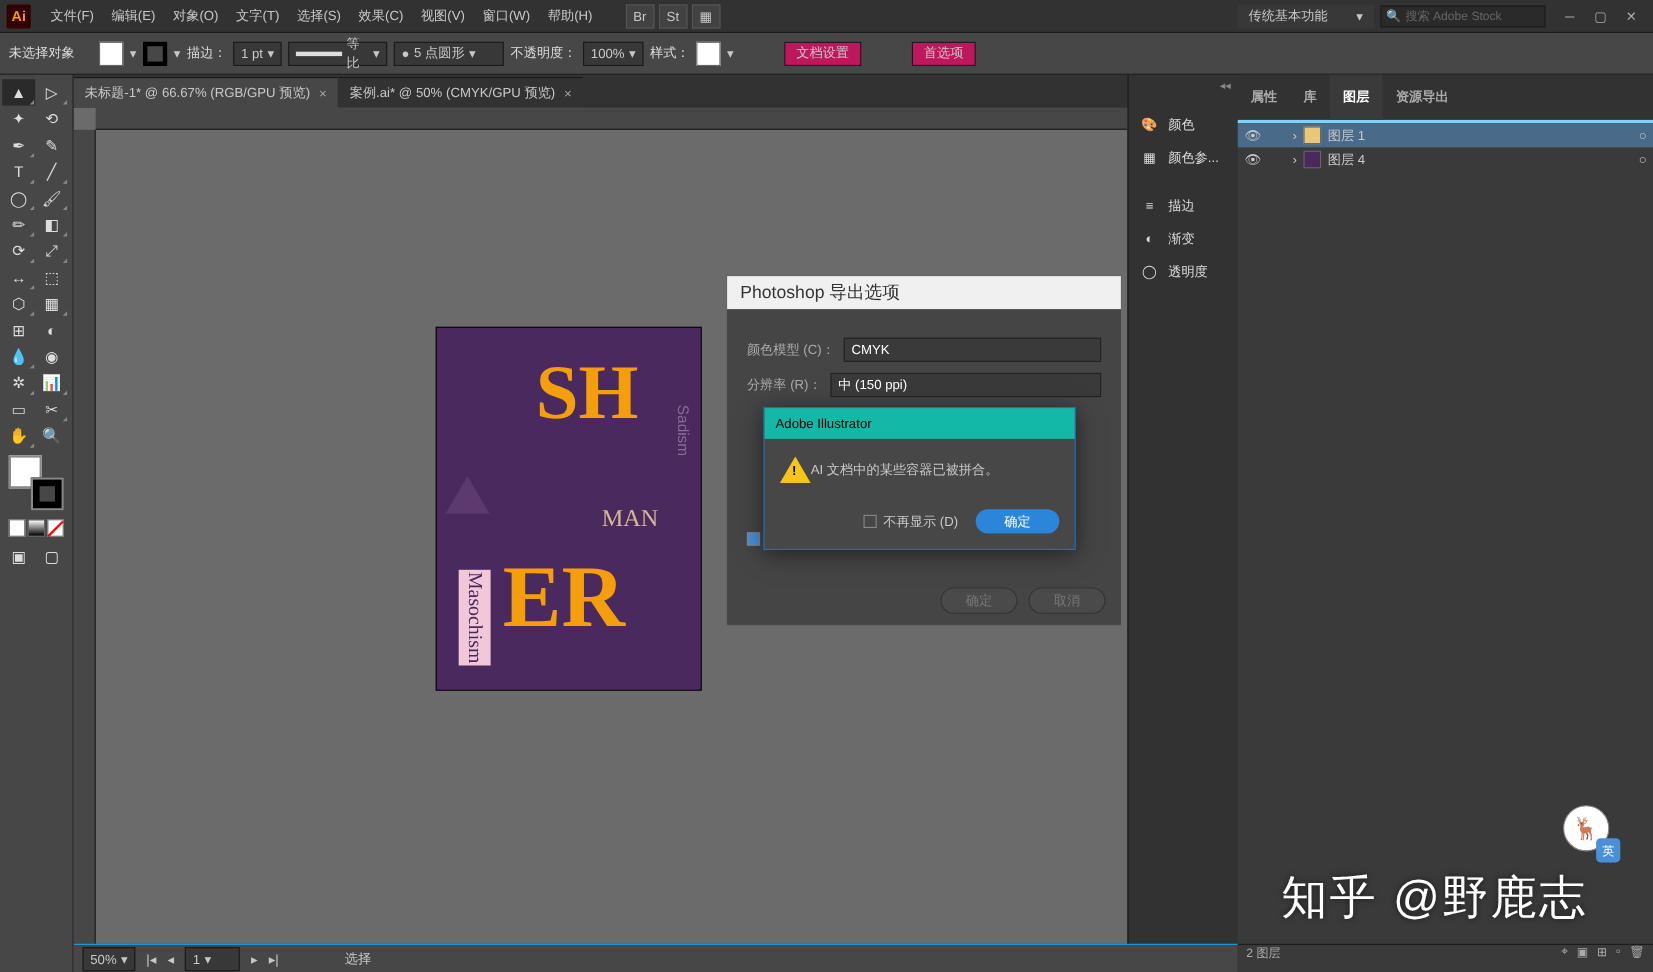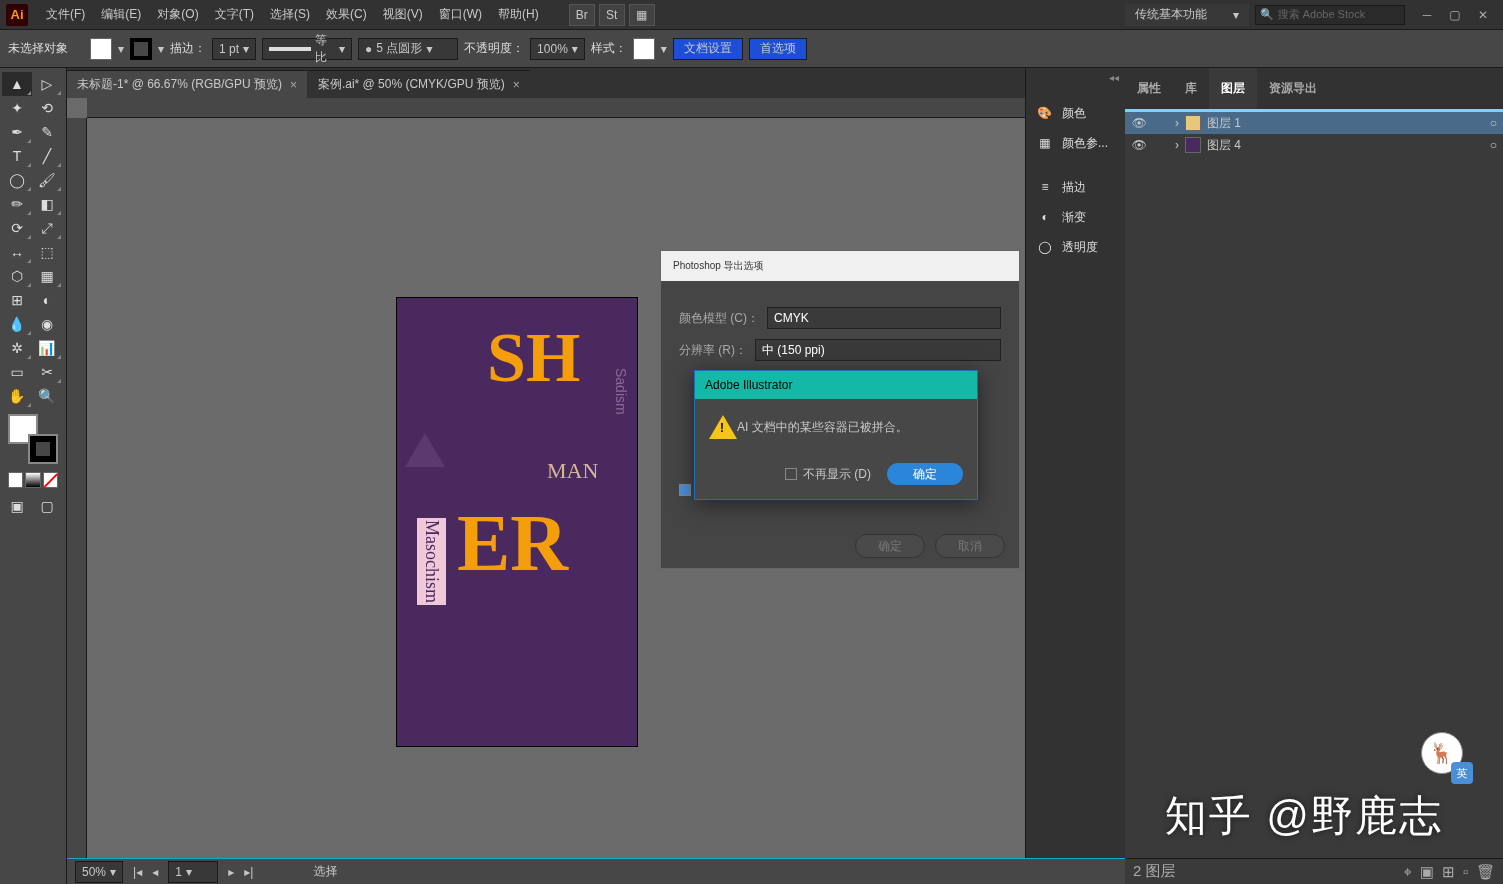--- a/index.html
+++ b/index.html
@@ -10,21 +10,21 @@
 .menubar .spacer { flex:1; }
 .menubar .icon-btn { width:26px; height:22px; display:flex; align-items:center; justify-content:center; margin:0 2px; background:#424242; border:1px solid #555; }
 .workspace-sel { padding:0 10px; height:22px; display:flex; align-items:center; background:#383838; margin-right:6px;gap:20px; }
 .win-controls { display:flex; margin-left:8px; }
 .win-btn { width:28px; height:22px; display:flex; align-items:center; justify-content:center; color:#aaa; }
 .search-stock { width:150px; height:20px; background:#2a2a2a; border:1px solid #1a1a1a; display:flex; align-items:center; padding:0 4px; color:#666; font-size:11px; }
 .optbar { height:38px; background:#474747; border-bottom:1px solid #1a1a1a; display:flex; align-items:center; padding:0 8px; gap:6px; }
 .opt-text { color:#ddd; }
 .swatch { width:22px; height:22px; border:1px solid #666; }
 .dropdown { height:22px; background:#383838; border:1px solid #1a1a1a; display:flex; align-items:center; padding:0 6px; gap:4px; }
-.btn { height:22px; padding:0 10px; background:#1d4ed8; border:1px solid #1a1a1a; display:flex; align-items:center; }
+.btn { height:22px; padding:0 10px; background:#be185d; border:1px solid #1a1a1a; display:flex; align-items:center;margin-left:40px; }
 .main { display:flex; height:816px; }
 .toolbar { width:67px; background:#474747; border-right:1px solid #1a1a1a; padding:4px 2px; }
 .tool-row { display:flex; }
 .tool { width:30px; height:24px; display:flex; align-items:center; justify-content:center; color:#ddd; font-size:14px; position:relative; }
 .tool.sel { background:#2a2a2a; }
 .tool .corner { position:absolute; bottom:1px; right:1px; width:0; height:0; border-left:4px solid transparent; border-bottom:4px solid #888; }
 .fill-stroke { width:50px; height:50px; position:relative; margin:6px auto; }
 .fill-box { position:absolute; width:30px; height:30px; background:#fff; border:2px solid #888; top:0; left:0; }
 .stroke-box { position:absolute; width:30px; height:30px; background:#000; border:2px solid #888; bottom:0; right:0; }
 .stroke-box::after { content:""; position:absolute; top:6px;left:6px;right:6px;bottom:6px; background:#474747; }
@@ -33,41 +33,41 @@
 .chip.none { background:#fff; position:relative; }
 .chip.none::after { content:""; position:absolute; width:140%; height:2px; background:red; top:50%; left:-20%; transform:rotate(-45deg); }
 .doc-area { flex:1; display:flex; flex-direction:column; background:#262626; }
 .tabs { height:30px; background:#323232; display:flex; align-items:flex-end; }
 .tab { height:28px; padding:0 10px; display:flex; align-items:center; gap:8px; background:#474747; margin-right:1px; border-top:1px solid #1a1a1a; }
 .tab.active { background:#323232; }
 .tab .close { color:#aaa; cursor:pointer; }
 .canvas-wrap { flex:1; position:relative; background:#6b6b6b; overflow:hidden; }
 .ruler-h { position:absolute; top:0; left:20px; right:0; height:20px; background:#474747; border-bottom:1px solid #1a1a1a; font-size:9px; color:#999; }
 .ruler-v { position:absolute; top:20px; left:0; width:20px; bottom:0; background:#474747; border-right:1px solid #1a1a1a; }
-.artboard { position:absolute; top:200px; left:330px; width:240px; height:448px; background:#4a2a5e; box-shadow:0 0 0 1px #000; overflow:hidden; }
+.artboard { position:absolute; top:200px; left:330px; width:240px; height:329px; background:#4a2a5e; box-shadow:0 0 0 1px #000; overflow:hidden; }
 .art-text { position:absolute; font-family:serif; font-weight:bold; color:#f59e0b; }
 .art-sub { font-family:"Times New Roman",serif; color:#d4b896; }
 .art-label { position:absolute; background:#f0c8d8; color:#4a2a5e; font-family:serif; padding:2px 4px; writing-mode:vertical-rl; }
 .mid-dock { width:100px; background:#323232; border-left:1px solid #1a1a1a; padding:30px 0 0 0; position:relative; }
 .mid-item { display:flex; align-items:center; gap:8px; padding:6px 10px; color:#ddd; }
 .mid-icon { width:18px; height:18px; display:flex; align-items:center; justify-content:center; }
 .mid-collapse { position:absolute; top:4px; right:6px; color:#888; font-size:10px; }
 .right-panel { width:378px; background:#3a3a3a; display:flex; flex-direction:column; }
 .panel-tabs { height:44px; display:flex; background:#323232; border-bottom:3px solid #7dd3fc;font-weight:bold; }
 .ptab { padding:0 12px; display:flex; align-items:center; color:#aaa; }
 .ptab.active { background:#3a3a3a; color:#fff; }
 .layer-row { height:22px; display:flex; align-items:center; padding:0 6px; gap:6px; }
 .layer-row.sel { background:#4a6a8a; }
 .layer-vis { width:16px; text-align:center; }
 .layer-thumb { width:16px; height:16px; border:1px solid #666; background:#fff; }
-.layer-footer { margin-top:auto; height:26px; border-top:1px solid #1a1a1a; display:flex; align-items:center; padding:0 8px; gap:8px; color:#aaa; font-size:15px; justify-content:flex-end; }
+.layer-footer { margin-top:auto; height:26px; border-top:1px solid #1a1a1a; display:flex; align-items:flex-start; padding:0 8px; gap:8px; color:#aaa; font-size:11px; justify-content:flex-end; }
 .statusbar { position:absolute; bottom:0; left:67px; right:378px; height:26px; background:#474747; border-top:1px solid #0ea5e9; display:flex; align-items:center; padding:0 8px; gap:10px; }
 
 .dlg-export { position:absolute; top:250px; left:660px; width:360px; background:#454545; border:1px solid #666; z-index:10; }
-.dlg-title { height:30px; background:#f0f0f0; color:#333; display:flex; align-items:center; padding:0 12px; font-size:10px; }
+.dlg-title { height:30px; background:#f0f0f0; color:#333; display:flex; align-items:center; padding:0 12px; font-size:16px; }
 .dlg-body { padding:16px 18px; color:#aaa; font-size:12px; }
 .dlg-row { display:flex; align-items:center; gap:8px; margin:10px 0; }
 .dlg-select { flex:1; height:22px; background:#3a3a3a; border:1px solid #222; padding:0 6px; display:flex; align-items:center; color:#ffffff; }
 .dlg-footer { display:flex; justify-content:flex-end; gap:10px; padding:10px 14px; }
 .dlg-btn { width:70px; height:24px; background:#4a4a4a; border:1px solid #333; color:#777; border-radius:12px; display:flex; align-items:center; justify-content:center; }
 .dlg-alert { position:absolute; top:370px; left:694px; width:284px; background:#474747; border:1px solid #1e6fbf; z-index:20; box-shadow:0 4px 20px rgba(0,0,0,.5); }
 .dlg-alert .hdr { height:28px; background:#14b8a6; color:#000; display:flex; align-items:center; padding:0 10px; font-size:12px; }
 .dlg-alert .body { padding:16px 14px; display:flex; align-items:center; }
 .warn-icon { width:0; height:0; border-left:14px solid transparent; border-right:14px solid transparent; border-bottom:24px solid #f5c518; position:relative; }
 .warn-icon::after { content:"!"; position:absolute; top:6px; left:-3px; color:#000; font-weight:bold; }

